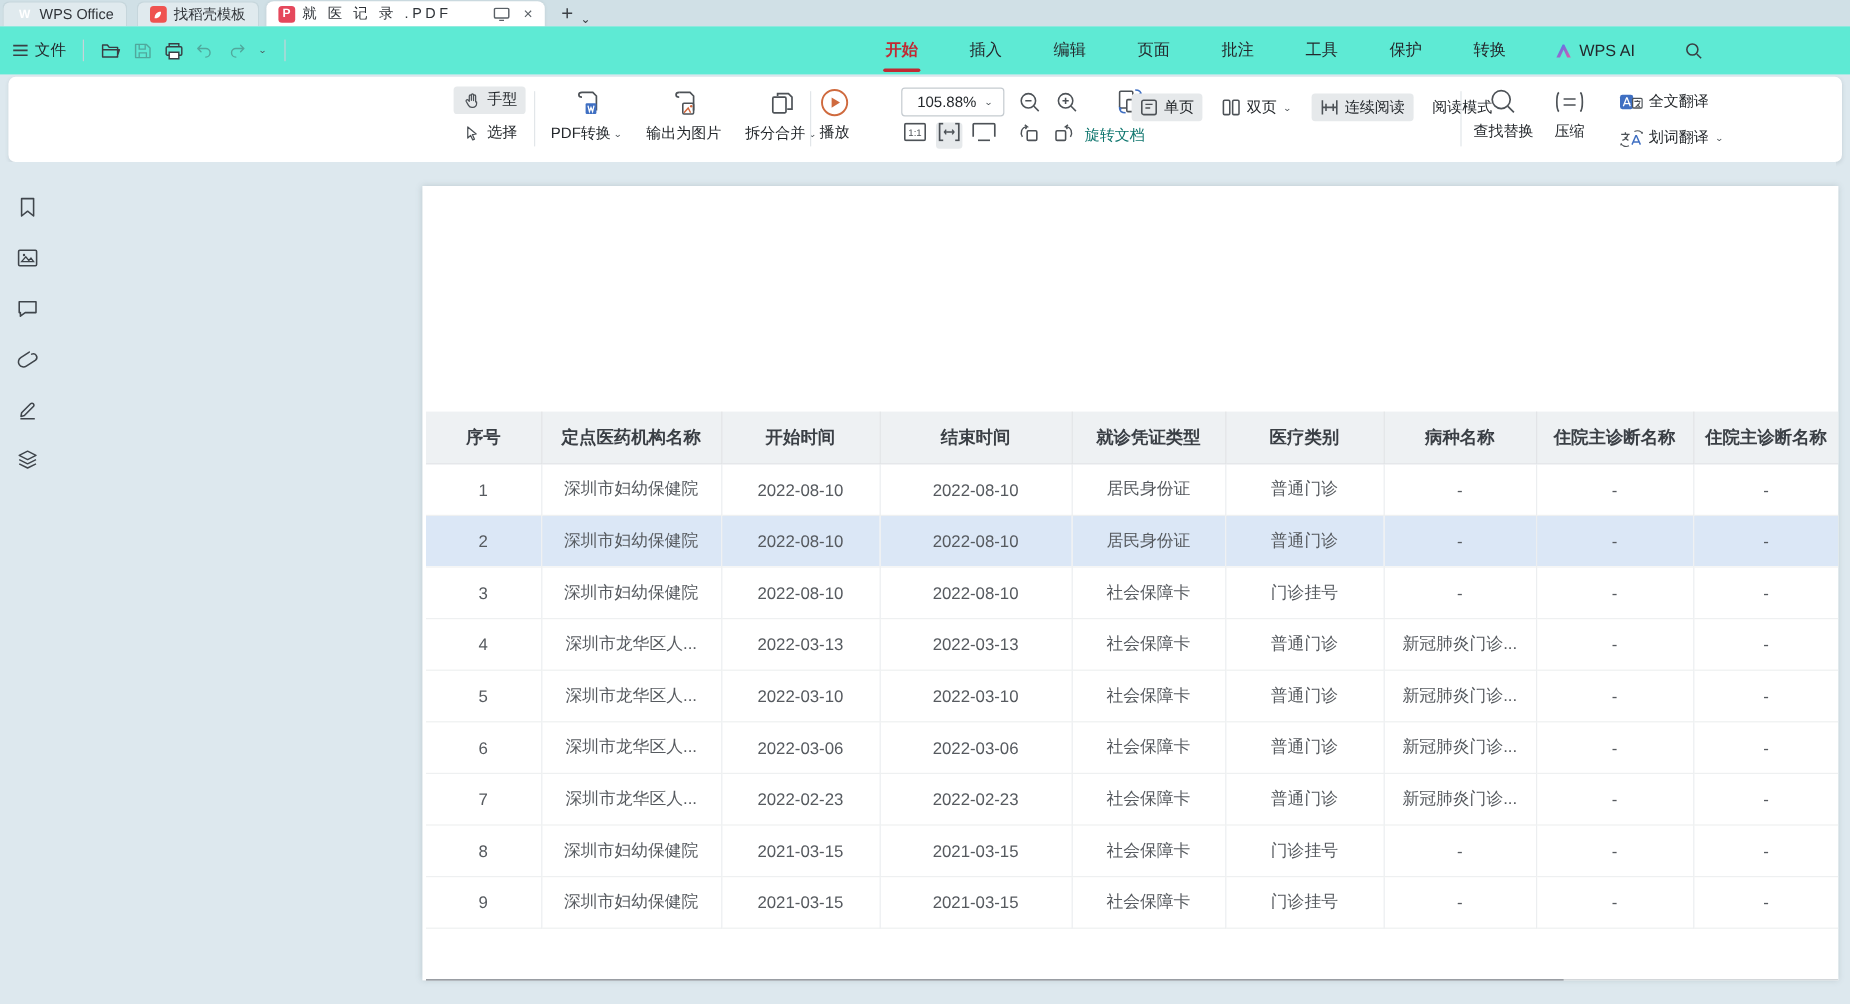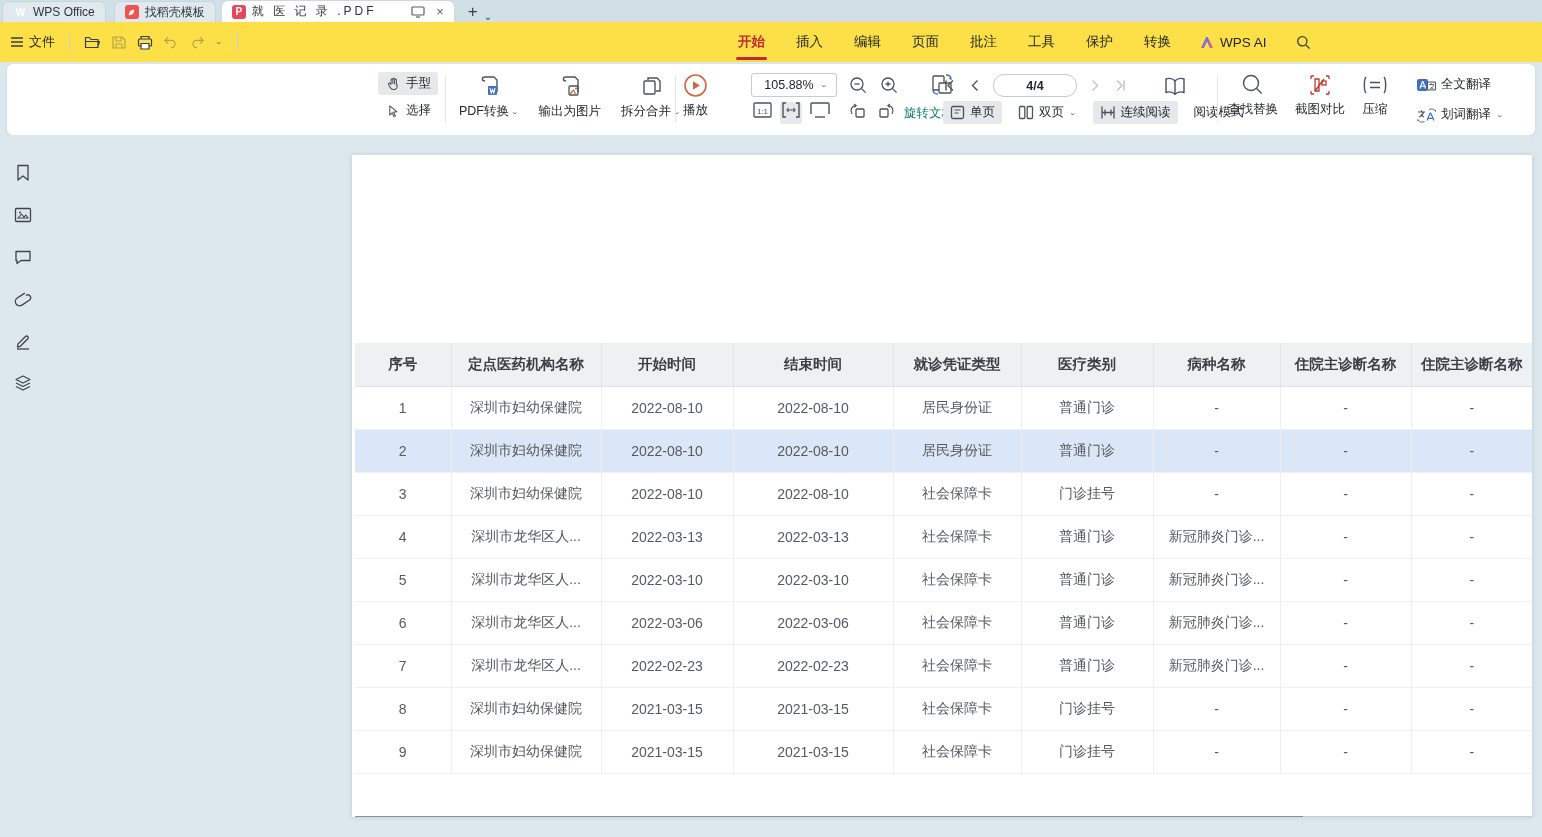--- a/index.html
+++ b/index.html
@@ -16,27 +16,27 @@
   .tab .ticon { width:14px; height:14px; border-radius:3px; display:flex;
     align-items:center; justify-content:center; color:#fff; font-size:10px; font-weight:bold; }
   .wpsw { color:#e8452e; font-weight:bold; font-size:13px; letter-spacing:-1px; }
   .doc-tab-title { letter-spacing:3px; max-width:150px; white-space:nowrap; }
   .tab-tools { display:flex; align-items:center; gap:8px; margin-left:14px; color:#5a6066; }
   .newtab { font-size:17px; color:#3c4146; margin-left:14px; }
   .tab-chev { font-size:10px; color:#3c4146; margin-left:6px;}
 
   
   .menurow { position:absolute; left:0; top:22px; width:1542px; height:40px;
-    background:#fde047; display:flex; align-items:center; }
+    background:#5eead4; display:flex; align-items:center; }
   .qa { display:flex; align-items:center; gap:10px; padding-left:10px; color:#3a3f44; }
   .filebtn { display:flex; align-items:center; gap:5px; font-size:13px; color:#24282c; }
   .vdiv { width:1px; height:18px; background:#c7d3d8; margin:0 4px; }
   .qa .qic { display:flex; }
   .dim { opacity:.38; }
-  .menus { position:absolute; left:736px; top:0; height:40px; display:flex; align-items:center; gap:27px; }
+  .menus { position:absolute; left:736px; top:0; height:40px; display:flex; align-items:center; gap:39px; }
   .menu-item { font-size:13.5px; color:#24282c; position:relative; padding:10px 2px; cursor:default; }
   .menu-item.active { color:#c02a33; font-weight:bold; }
   .menu-item.active::after { content:""; position:absolute; left:0; right:0; bottom:1px;
     height:3px; background:#c02a33; border-radius:2px; }
   .ai-item { display:flex; align-items:center; gap:5px; font-size:13.5px; color:#24282c; }
   .searchglyph { margin-left:2px; }
 
   
   .toolbar { position:absolute; left:7px; top:64px; width:1528px; height:71px;
     background:#ffffff; border-radius:6px; box-shadow:0 1px 3px rgba(70,90,100,.12); }
@@ -318,51 +318,20 @@
         <svg width="19" height="17" viewBox="0 0 19 17" style="transform:scaleX(-1)">
             <rect x="8" y="7" width="8" height="8" rx="1" fill="none" stroke="#4d5257" stroke-width="1.3"></rect>
             <path d="M4 12C2 9 3 4 8 3.5l-2-1.5M8 3.5 6.5 5.5" fill="none" stroke="#4d5257" stroke-width="1.2"></path>
           </svg>
       </span>
       <span class="tinytxt">旋转文档</span>
     </div>
   </div>
 
   <div class="tb-abs" style="left:936px; top:10px;">
-    <div style="display:flex; align-items:center; gap:14px;">
-      <span class="navg">
-        <svg width="13" height="13" viewBox="0 0 13 13">
-            <path d="M3 1.5v10M10 1.5 5 6.5l5 5" fill="none" stroke="#4c5257" stroke-width="1.4"></path>
-          </svg>
-      </span>
-      <span class="navg">
-        <svg width="9" height="13" viewBox="0 0 9 13">
-            <path d="M7.5 1.5 2.5 6.5l5 5" fill="none" stroke="#4c5257" stroke-width="1.4"></path>
-          </svg>
-      </span>
-      <span class="pagebox">
-        <input value="4/4" style="">
-      </span>
-      <span class="navg dis">
-        <svg width="9" height="13" viewBox="0 0 9 13">
-            <path d="M1.5 1.5 6.5 6.5l-5 5" fill="none" stroke="#4c5257" stroke-width="1.4"></path>
-          </svg>
-      </span>
-      <span class="navg dis">
-        <svg width="13" height="13" viewBox="0 0 13 13">
-            <path d="M10 1.5v10M3 1.5 8 6.5l-5 5" fill="none" stroke="#4c5257" stroke-width="1.4"></path>
-          </svg>
-      </span>
-      <span style="margin-left:22px">
-        <svg width="24" height="22" viewBox="0 0 24 22">
-            <path d="M3 4c4-1.4 7 0 9 1.8C14 4 17 2.6 21 4v13.5c-4-1.4-7 0-9 1.8-2-1.8-5-3.2-9-1.8Z" fill="none" stroke="#44506e" stroke-width="1.4" stroke-linejoin="round"></path>
-            <path d="M12 5.8v13.5" stroke="#44506e" stroke-width="1.4"></path>
-          </svg>
-      </span>
-    </div>
     <div style="display:flex; align-items:flex-start; gap:9px; margin-top:4px;">
       <span class="pill on">
         <svg width="15" height="15" viewBox="0 0 15 15">
             <rect x="1.5" y="1.5" width="12" height="12" rx="1.5" fill="none" stroke="#4d5257" stroke-width="1.3"></rect>
             <path d="M4.5 5h6M4.5 8h4" stroke="#4d5257" stroke-width="1.2"></path>
           </svg>
         <span>单页</span>
       </span>
       <span class="pill">
         <svg width="16" height="15" viewBox="0 0 16 15">
@@ -387,30 +356,20 @@
   <div class="tbdiv" style="left:1210px"></div>
 
   <div class="tb-abs" style="left:1221px; top:9px; display:flex; gap:17px;">
     <div class="bigbtn">
       <svg width="24" height="24" viewBox="0 0 24 24">
           <circle cx="10" cy="10" r="7.5" fill="none" stroke="#4d5257" stroke-width="1.4"></circle>
           <path d="M15.6 15.6l5 5" stroke="#4d5257" stroke-width="1.4"></path>
         </svg>
       <span class="lbl">
           <span>查找替换</span>
-        </span>
-    </div>
-    <div class="bigbtn">
-      <svg width="24" height="24" viewBox="0 0 24 24">
-          <path d="M3 3h3M3 3v3M3 18v3M3 21h3M18 3h3M21 3v3M21 18v3M18 21h3" stroke="#c0392b" stroke-width="1.3"></path>
-          <path d="M7 6h4v12H7zM7 18 16 6" fill="none" stroke="#c0392b" stroke-width="1.3"></path>
-          <rect x="14" y="8" width="4" height="4" fill="none" stroke="#c0392b" stroke-width="1.3"></rect>
-        </svg>
-      <span class="lbl">
-          <span>截图对比</span>
         </span>
     </div>
     <div class="bigbtn">
       <svg width="26" height="24" viewBox="0 0 26 24">
           <path d="M4 4c-2.2 2.5-2.2 13.5 0 16M22 4c2.2 2.5 2.2 13.5 0 16" fill="none" stroke="#4d5257" stroke-width="1.4"></path>
           <path d="M8 9.5h10M8 14.5h10" stroke="#4d5257" stroke-width="1.4"></path>
         </svg>
       <span class="lbl">
           <span>压缩</span>
         </span>

